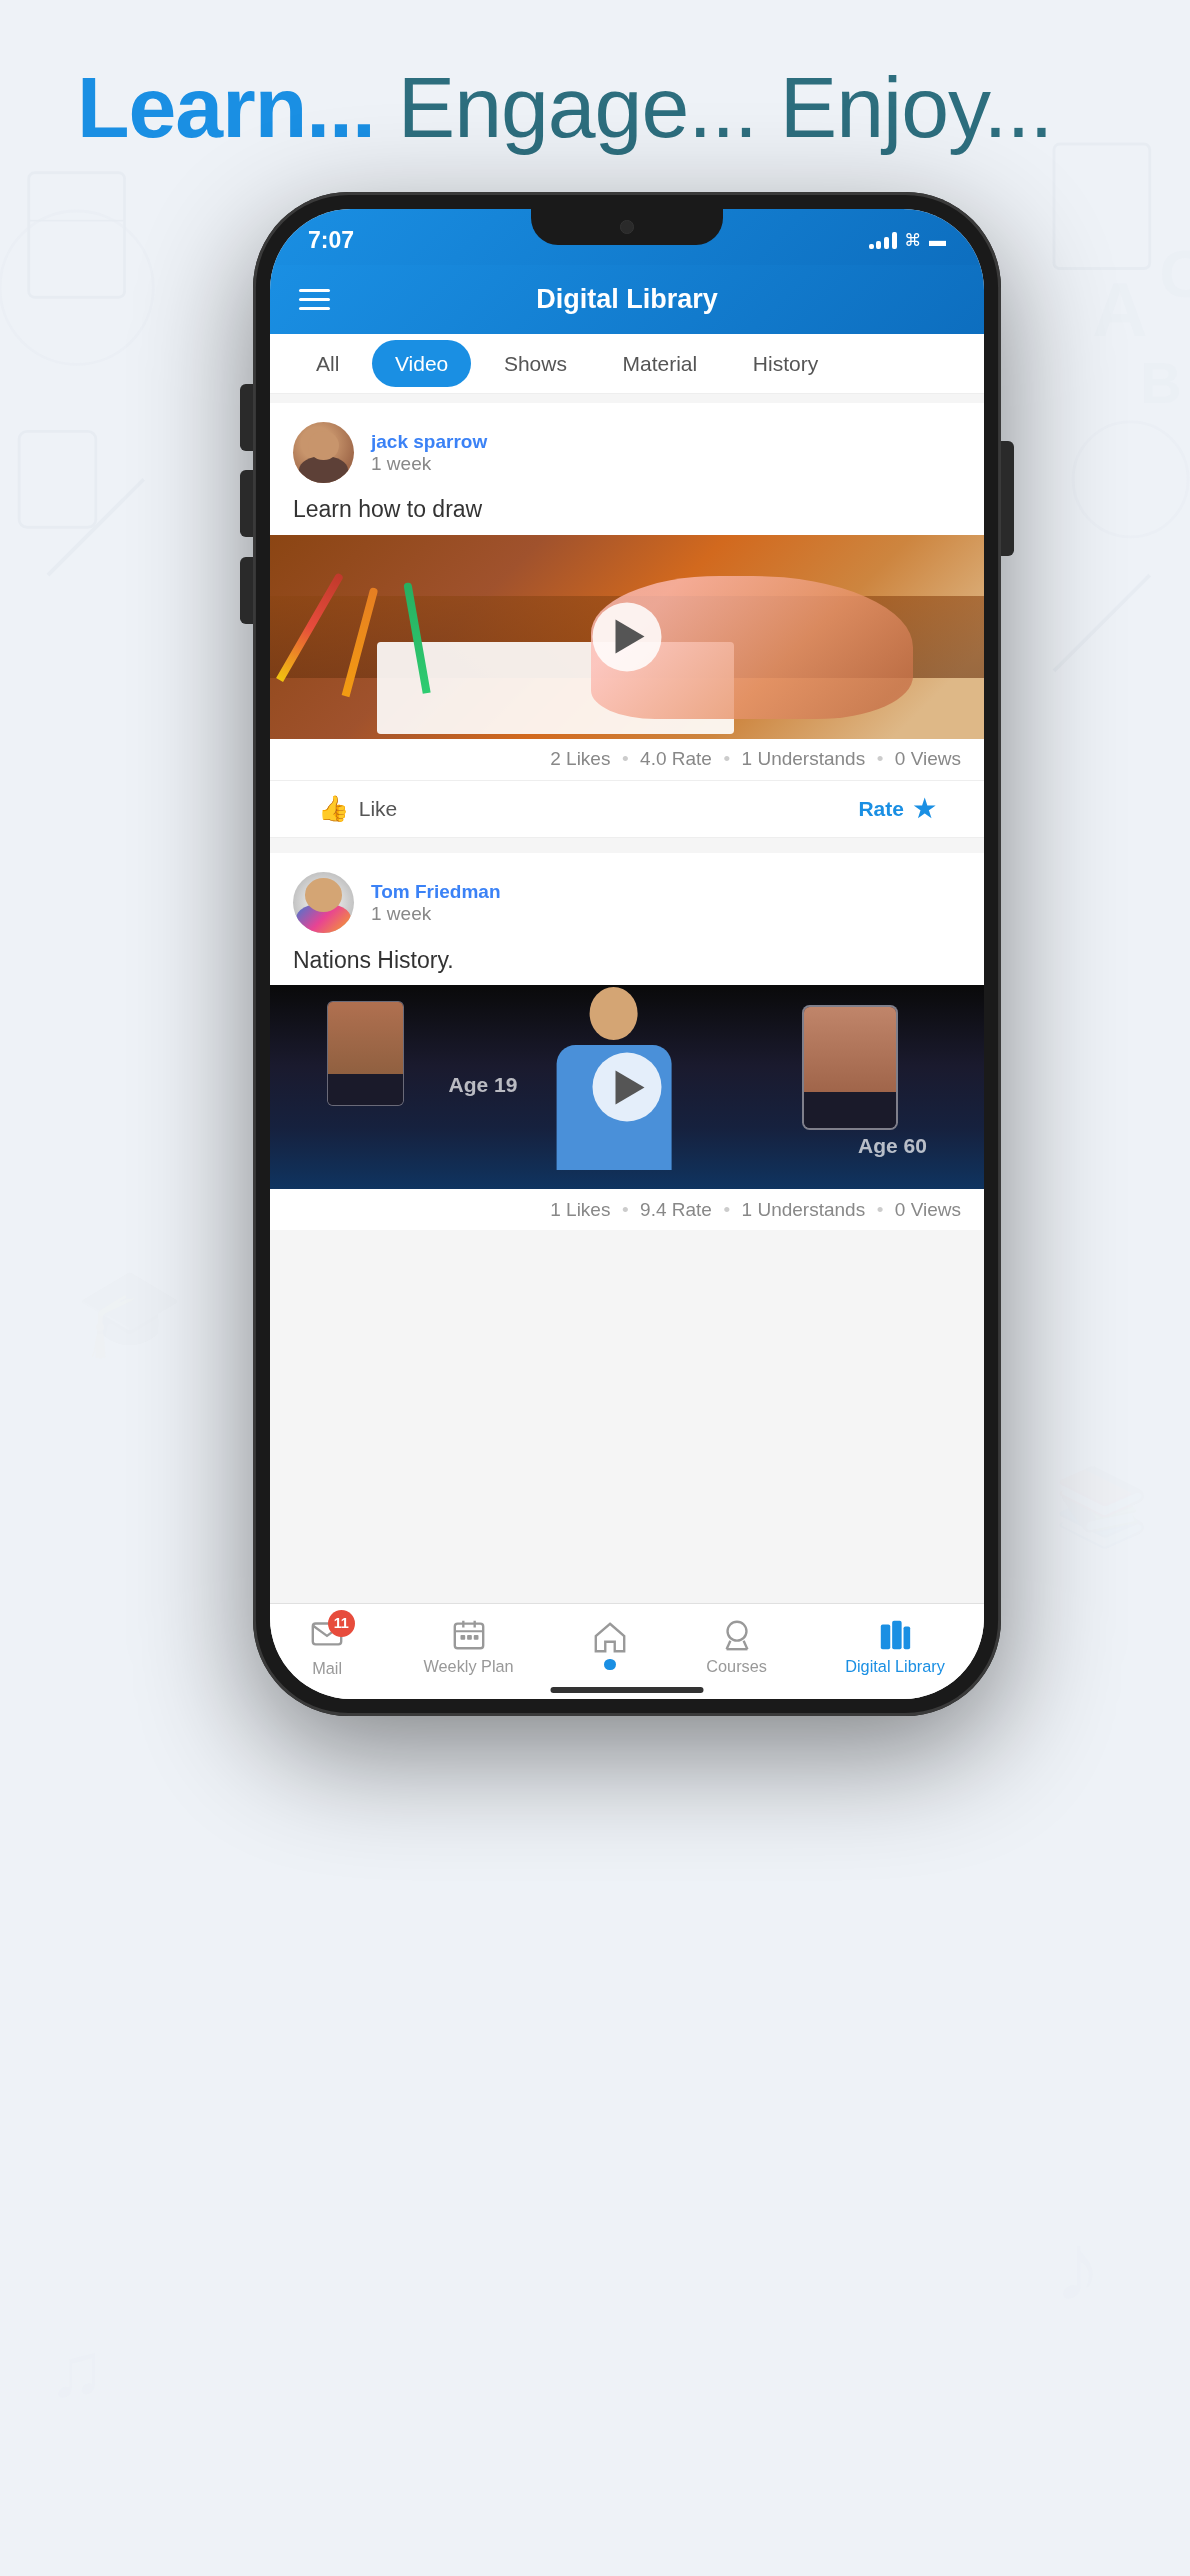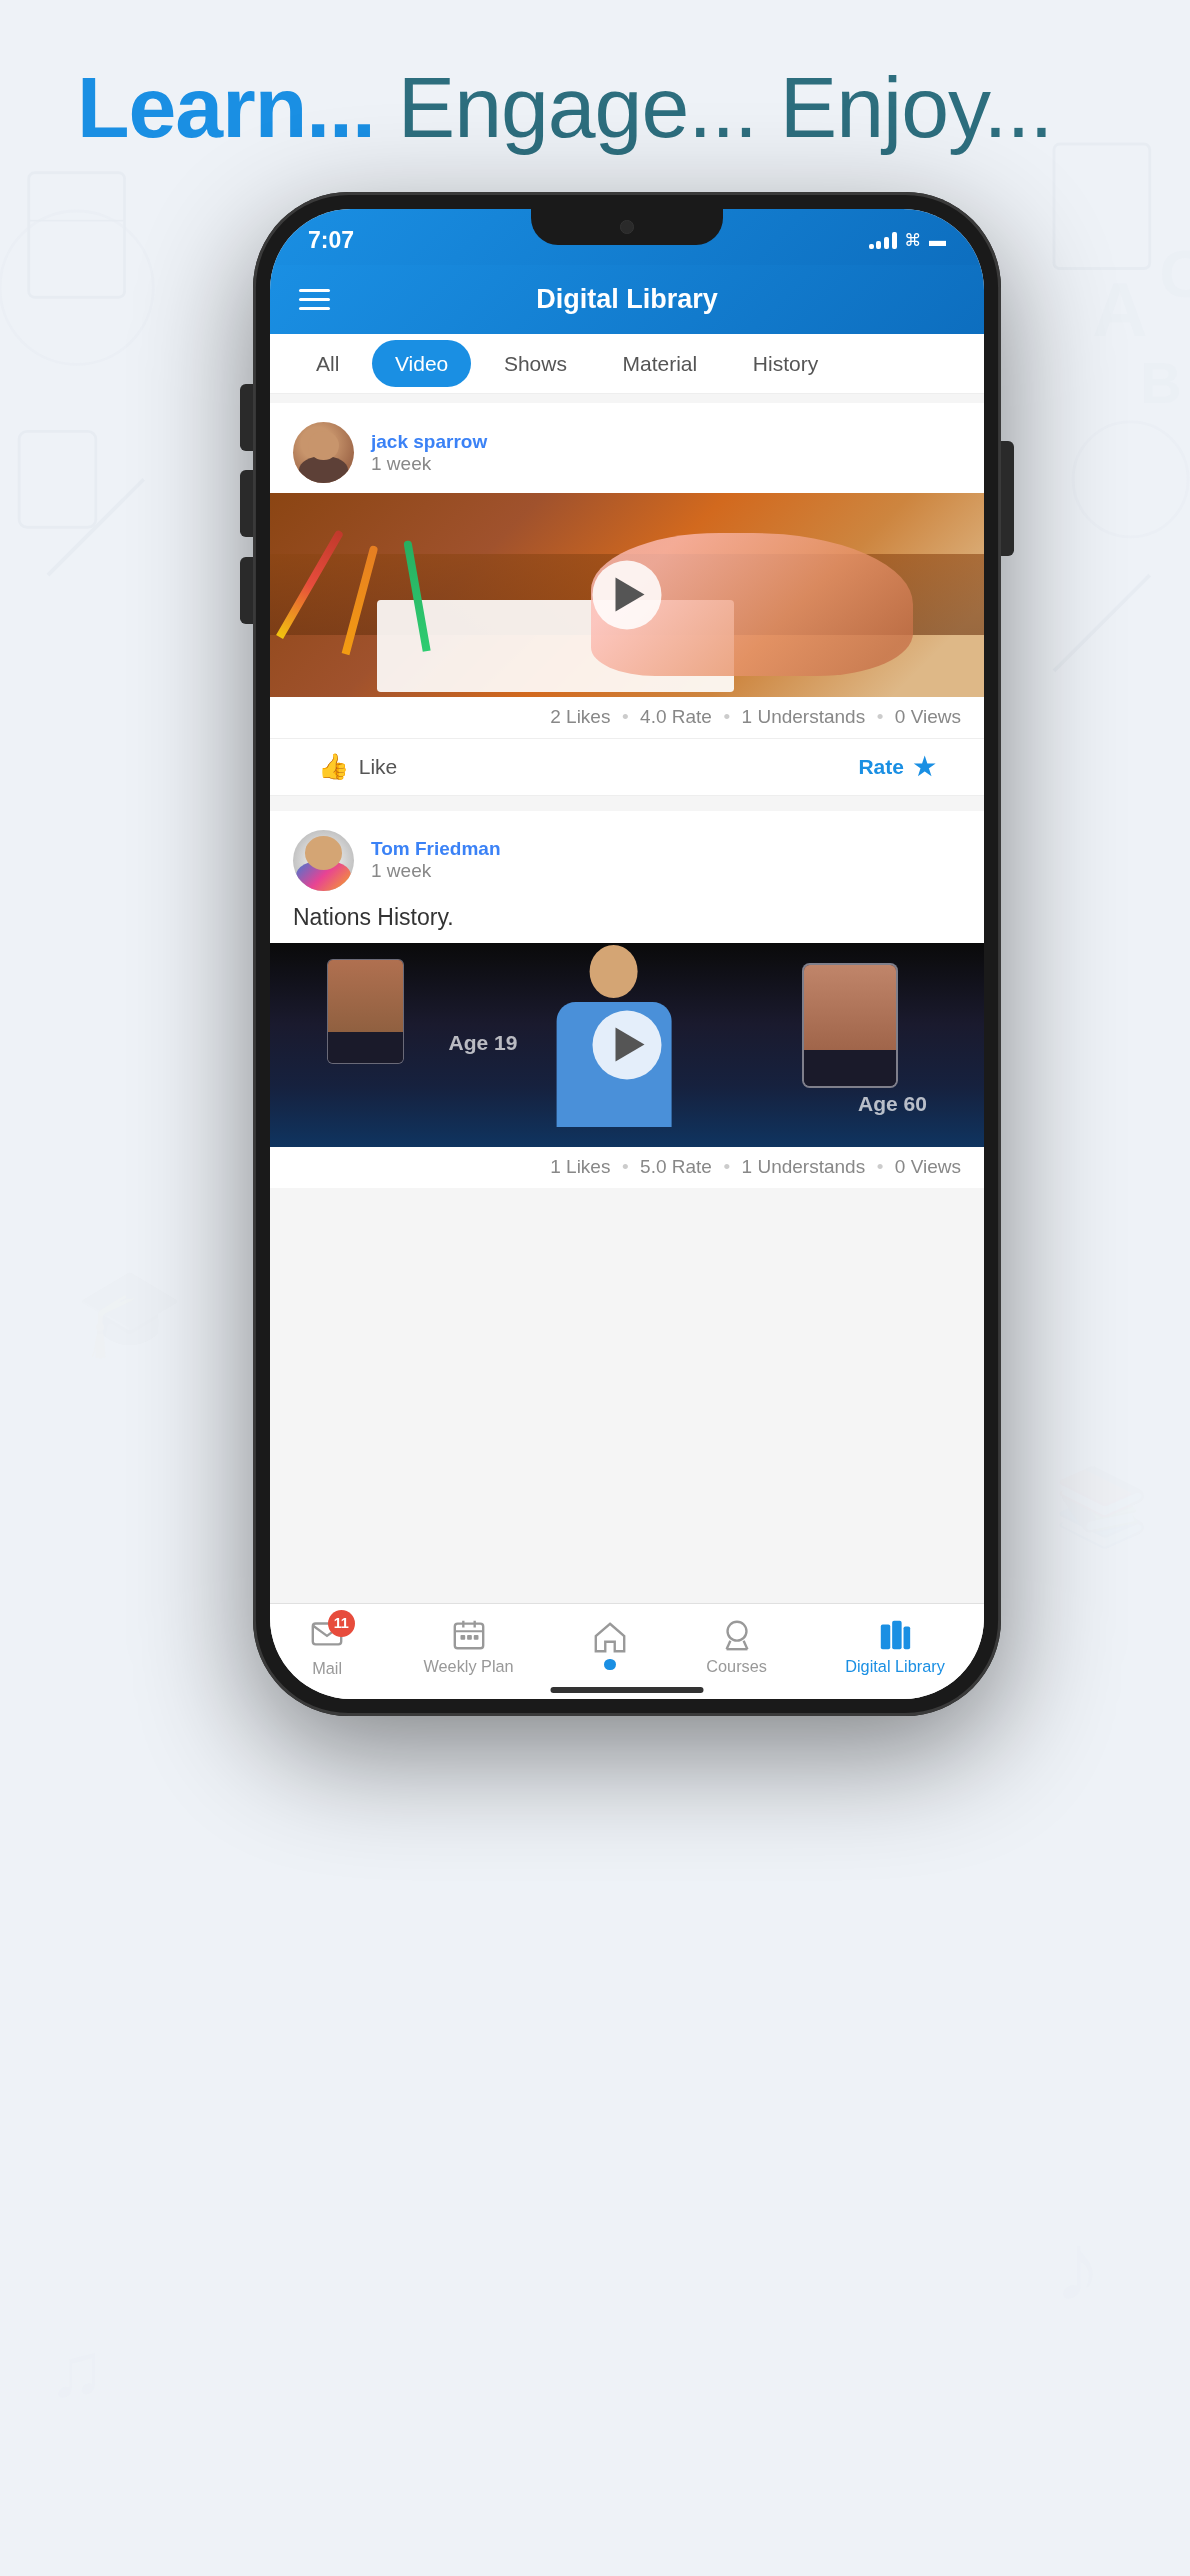--- a/index.html
+++ b/index.html
@@ -705,20 +705,21 @@
       <div class="content-area">
 
         <div class="post-card">
           <div class="post-header">
             <div class="avatar avatar-jack"></div>
             <div class="post-meta">
               <span class="post-author">jack sparrow</span>
               <span class="post-time">1 week</span>
             </div>
           </div>
+          <div class="post-title">Learn how to draw</div>
           <div class="video-thumb">
             <div class="video-bg-1">
               <div class="drawing-scene">
                 <div class="paper"></div>
                 <div class="pencil-red"></div>
                 <div class="pencil-orange"></div>
                 <div class="pencil-green"></div>
                 <div class="hand-draw"></div>
               </div>
             </div>
@@ -775,21 +776,21 @@
                 <span class="age-label-2">Age 60</span>
               </div>
             </div>
             <div class="play-btn">
               <div class="play-triangle"></div>
             </div>
           </div>
           <div class="stats-row">
             <span>1 Likes</span>
             <span class="stats-dot">•</span>
-            <span>5.0 Rate</span>
+            <span>9.4 Rate</span>
             <span class="stats-dot">•</span>
             <span>1 Understands</span>
             <span class="stats-dot">•</span>
             <span>0 Views</span>
           </div>
         </div>
 
       </div>
 
       <div class="bottom-nav">

